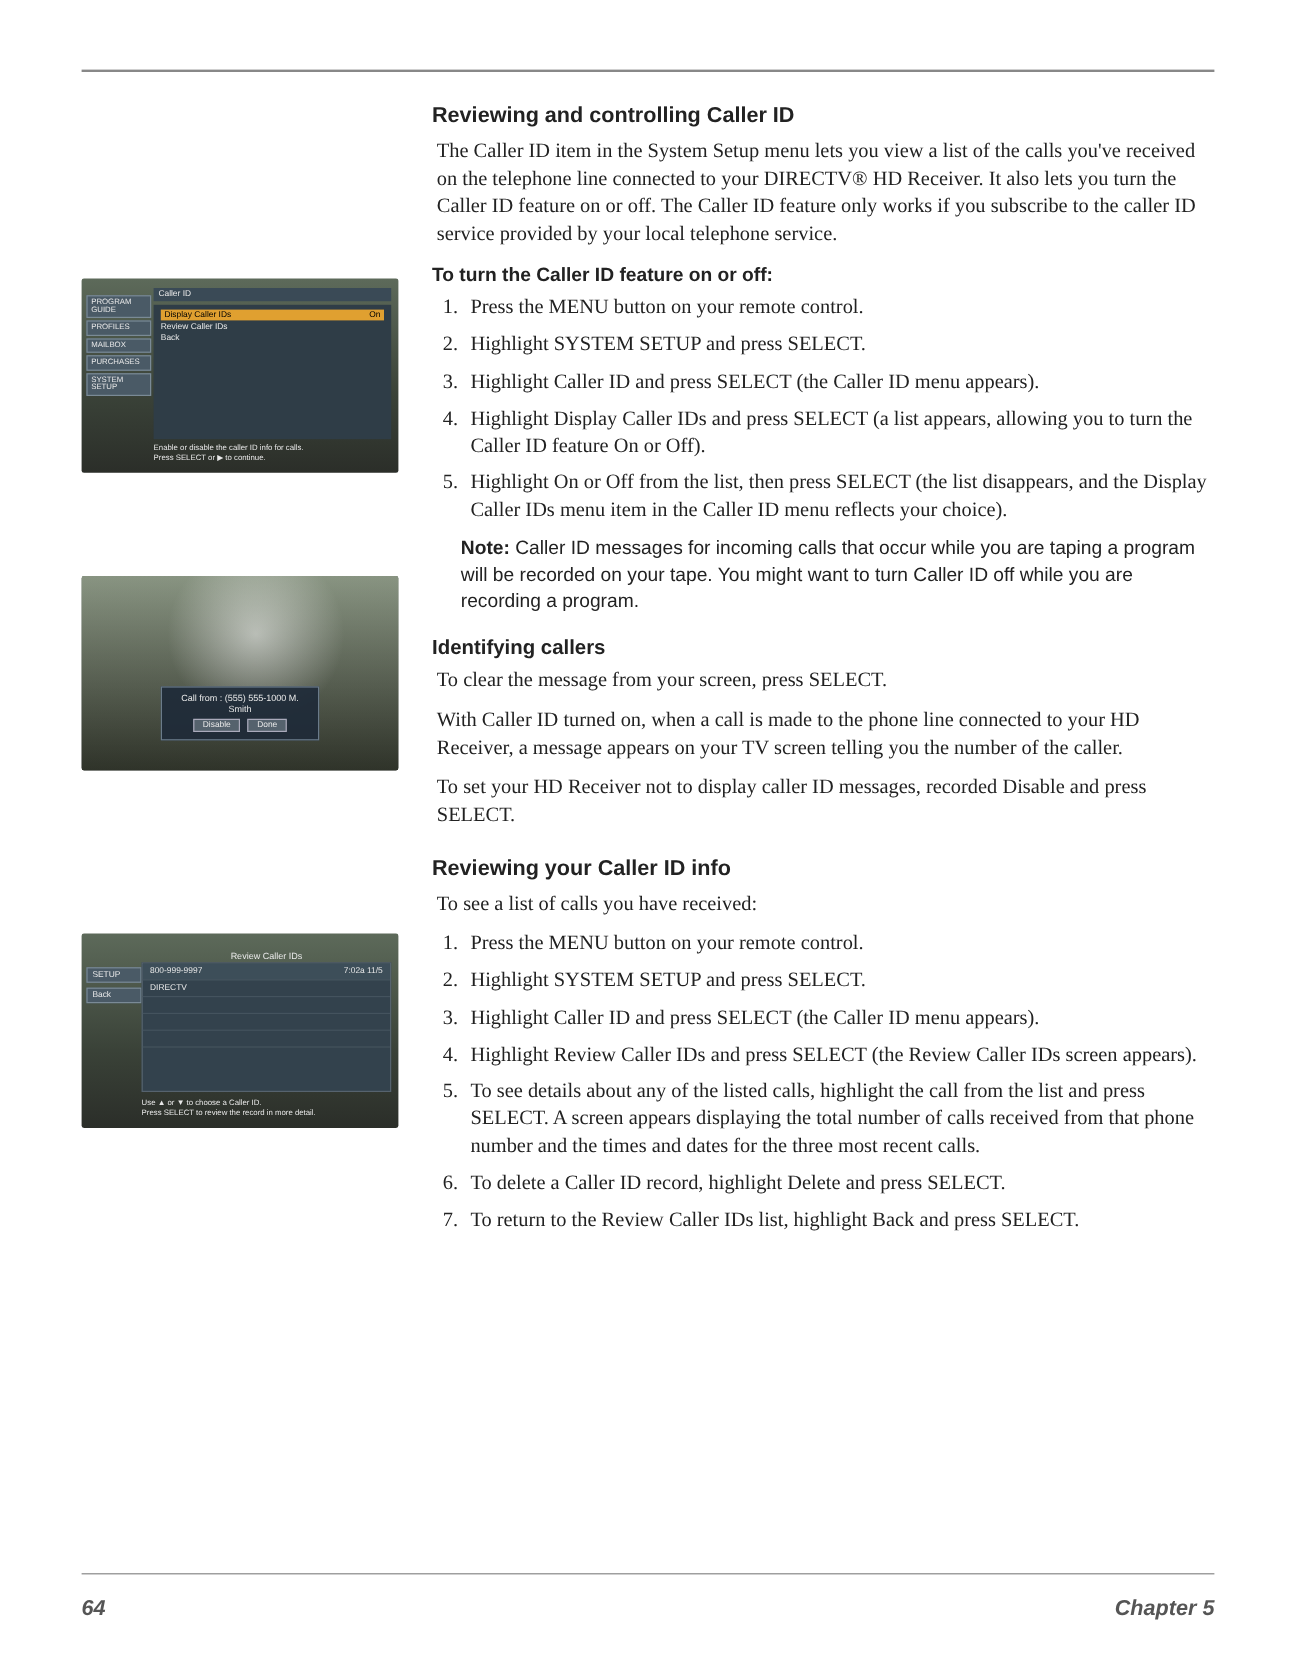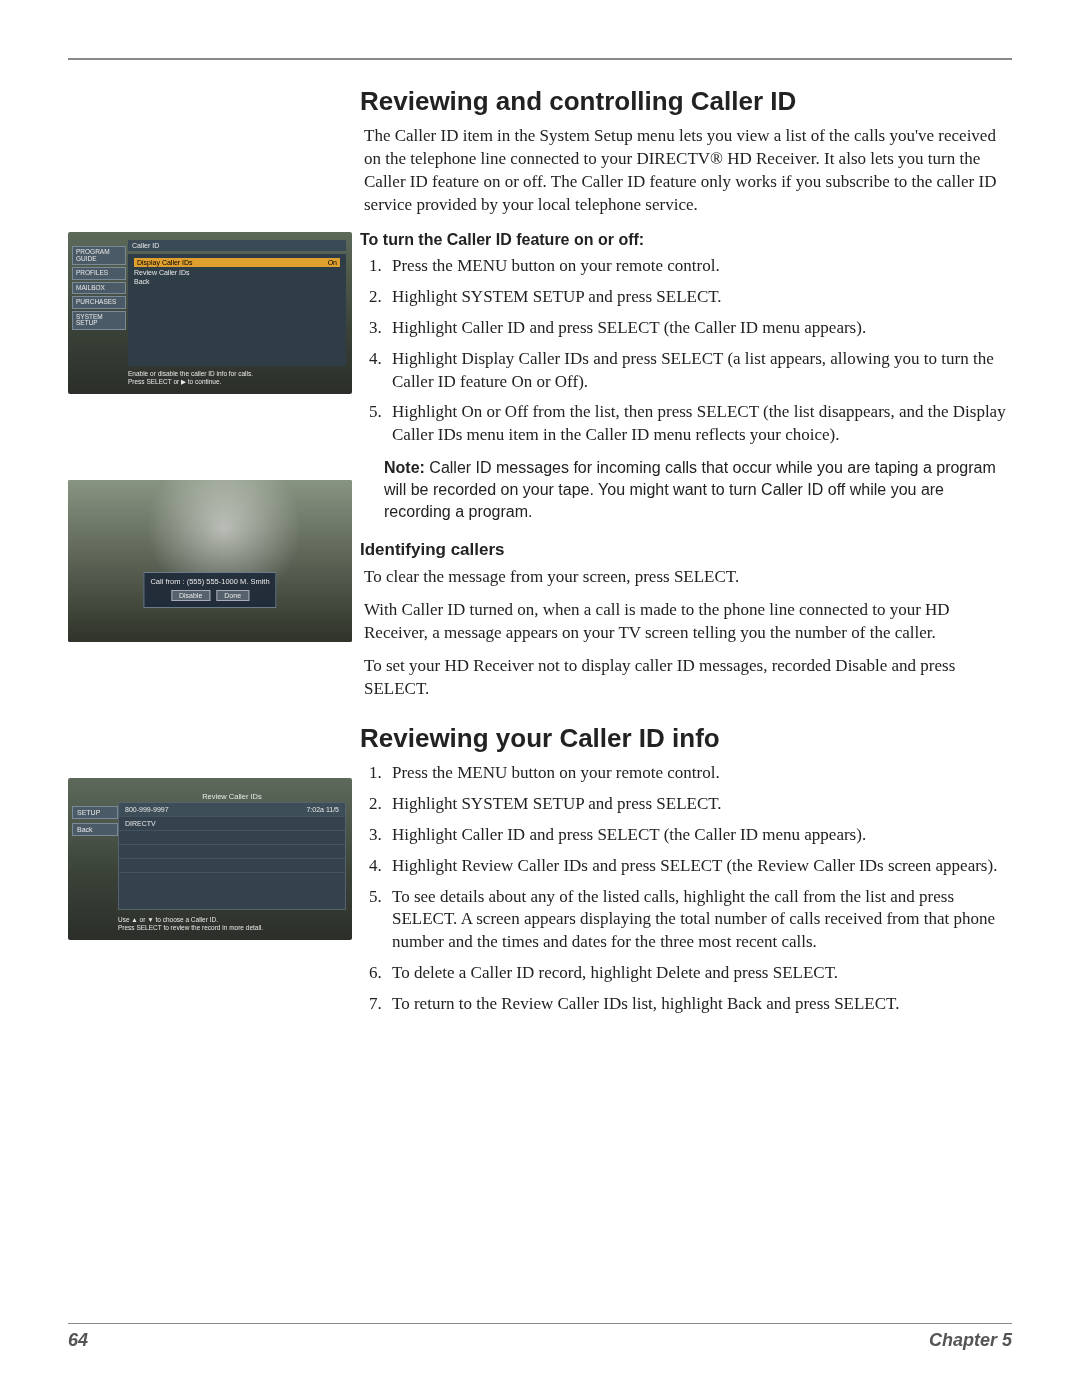--- a/index.html
+++ b/index.html
@@ -38,21 +38,21 @@
     width: 262px;
     flex: 0 0 262px;
     position: relative;
   }
   .right-col {
     flex: 1;
   }
   h2 {
     font-family: Arial, Helvetica, sans-serif;
     font-weight: bold;
-    font-size: 26px;
+    font-size: 18px;
     margin: 0 0 8px 0;
   }
   h3 {
     font-family: Arial, Helvetica, sans-serif;
     font-weight: bold;
     font-size: 17px;
     margin: 18px 0 6px 0;
   }
   p {
     font-size: 17px;
@@ -83,34 +83,34 @@
   }
   .note-label { font-weight: bold; }
 
   
   .footer {
     position: absolute;
     left: 68px;
     right: 68px;
     bottom: 46px;
     border-top: 1px solid #888;
-    padding-top: 6px;
+    padding-top: 18px;
     display: flex;
     justify-content: space-between;
     font-family: Arial, Helvetica, sans-serif;
     font-style: italic;
     font-weight: bold;
     font-size: 18px;
     color: #555;
     text-align: right;
   }
 
   
   .tv-screen {
-    width: 284px;
+    width: 264px;
     height: 162px;
     background: linear-gradient(180deg,#5d6a5a 0%, #3a4238 60%, #2b2e29 100%);
     border-radius: 2px;
     position: relative;
     color: #e8e8e8;
     font-family: Arial, Helvetica, sans-serif;
     font-size: 8px;
     overflow: hidden;
     margin-bottom: 30px;
   }
@@ -245,20 +245,21 @@
       <div class="note-block">
         <span class="note-label">Note:</span><span> Caller ID messages for incoming calls that occur while you are taping a program will be recorded on your tape. You might want to turn Caller ID off while you are recording a program.</span>
       </div>
 
       <h3>Identifying callers</h3>
       <p>To clear the message from your screen, press SELECT.</p>
       <p>With Caller ID turned on, when a call is made to the phone line connected to your HD Receiver, a message appears on your TV screen telling you the number of the caller.</p>
       <p>To set your HD Receiver not to display caller ID messages, recorded Disable and press SELECT.</p>
 
       <h2 style="margin-top:22px;">Reviewing your Caller ID info</h2>
+      <p>To see a list of calls you have received:</p>
       <ol>
         <li>Press the MENU button on your remote control.</li>
         <li>Highlight SYSTEM SETUP and press SELECT.</li>
         <li>Highlight Caller ID and press SELECT (the Caller ID menu appears).</li>
         <li>Highlight Review Caller IDs and press SELECT (the Review Caller IDs screen appears).</li>
         <li>To see details about any of the listed calls, highlight the call from the list and press SELECT. A screen appears displaying the total number of calls received from that phone number and the times and dates for the three most recent calls.</li>
         <li>To delete a Caller ID record, highlight Delete and press SELECT.</li>
         <li>To return to the Review Caller IDs list, highlight Back and press SELECT.</li>
       </ol>
 

